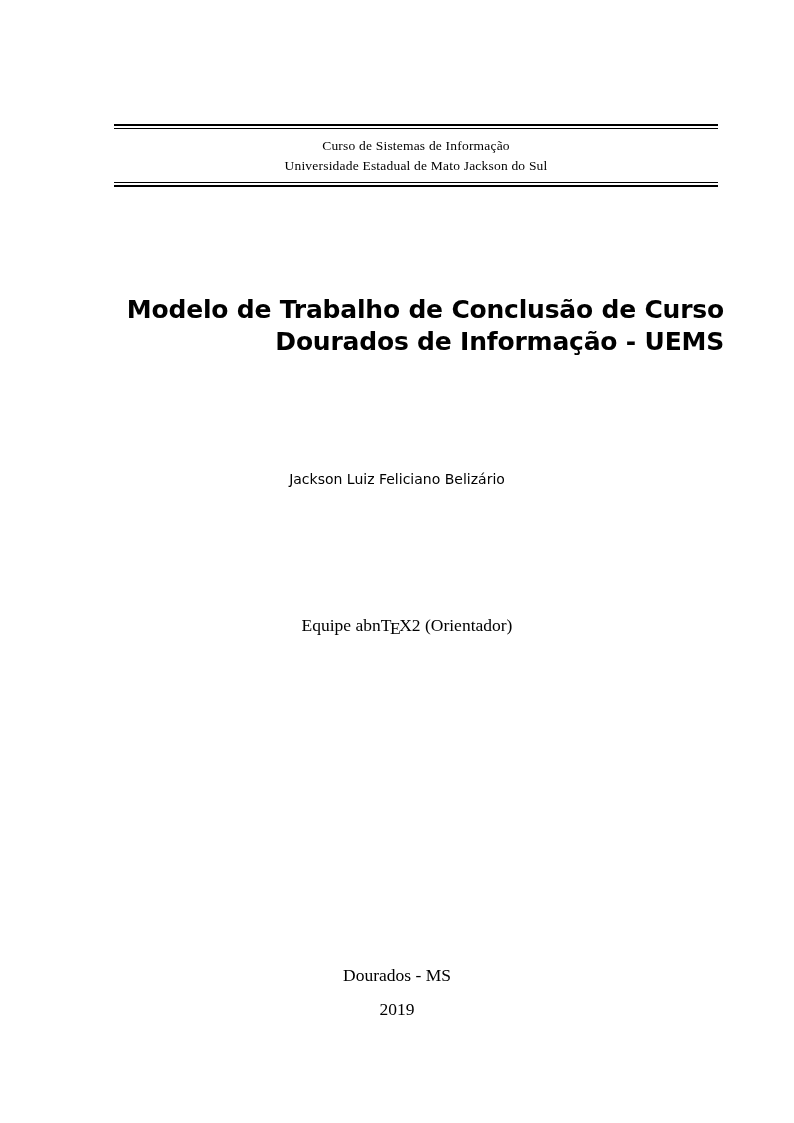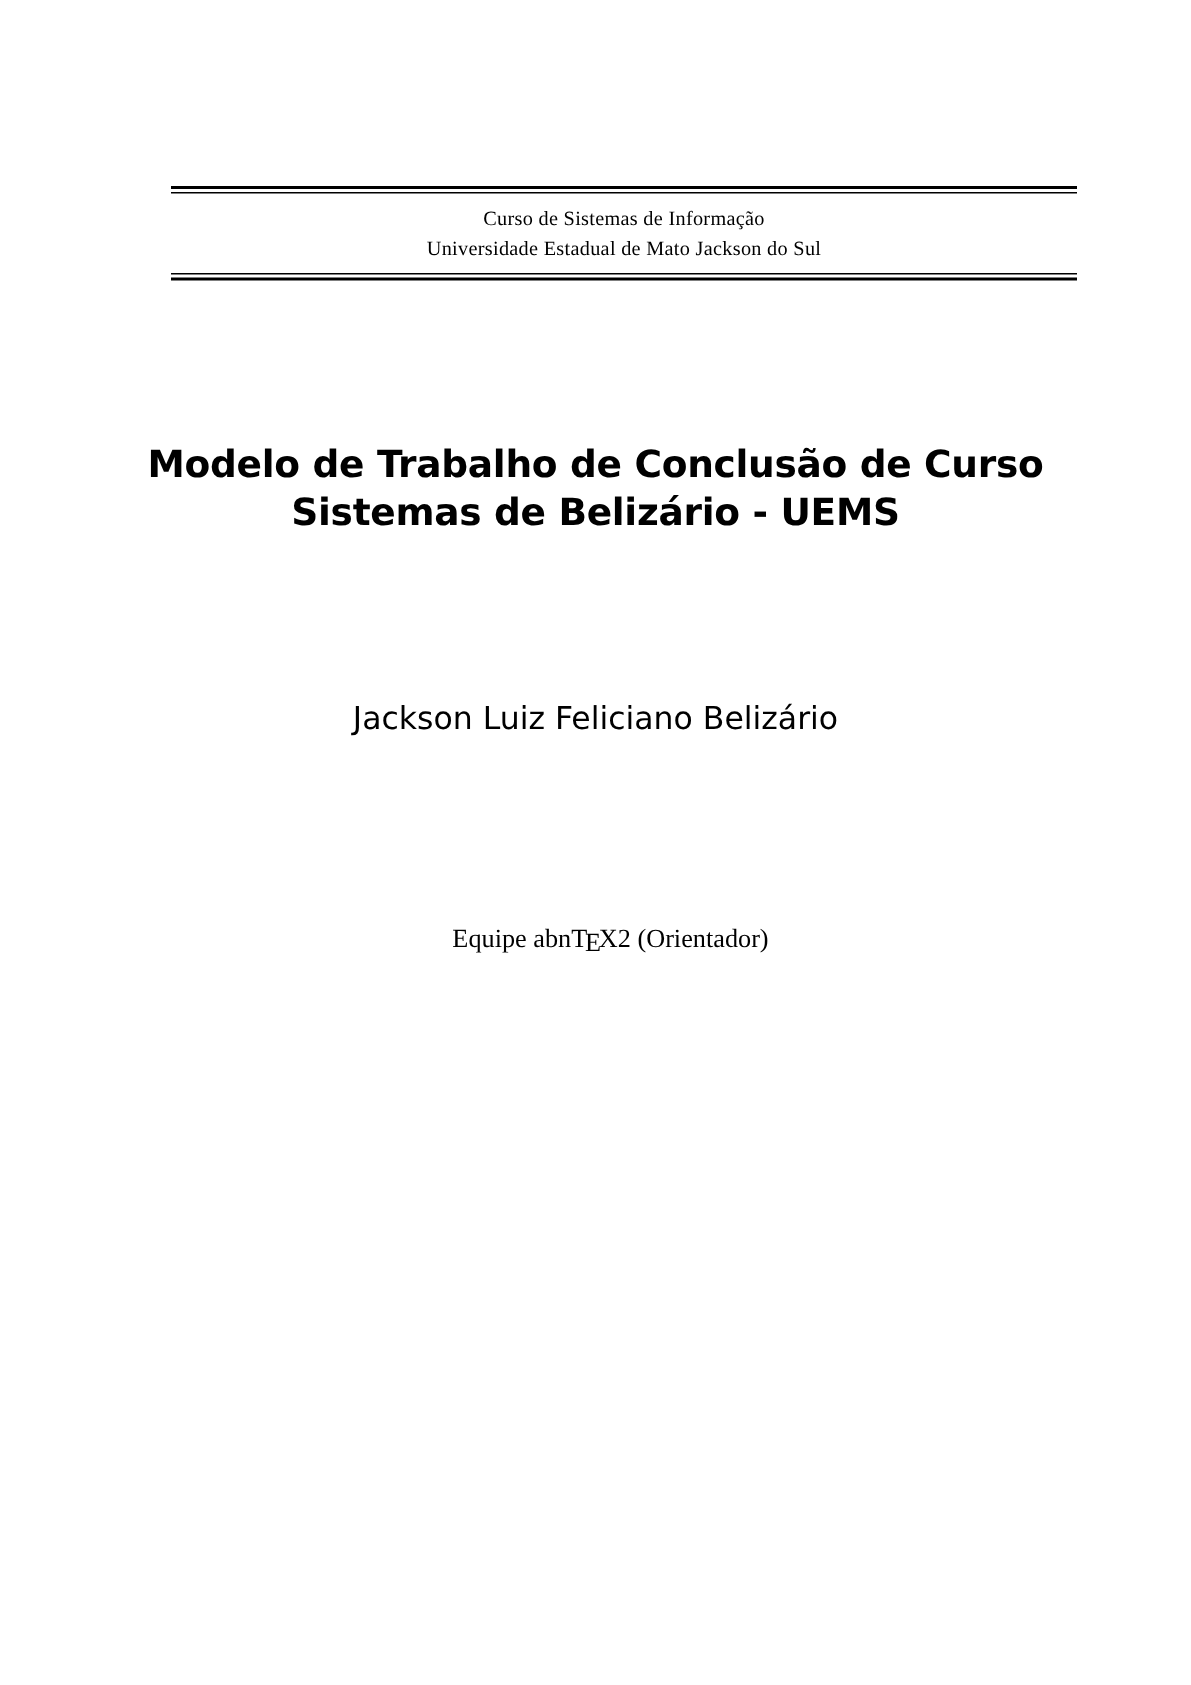--- a/index.html
+++ b/index.html
@@ -57,33 +57,34 @@
     top: 294px;
     width: 654px;
     text-align: center;
   }
   .title-line {
     font-family: "DejaVu Sans", sans-serif;
     font-weight: bold;
     font-size: 25px;
     line-height: 32px;
     letter-spacing: -0.2px;
+    text-align: right;
   }
 
   
   .author-block {
     position: absolute;
     left: 70px;
     top: 468px;
     width: 654px;
     text-align: center;
   }
   .author-name {
     font-family: "DejaVu Sans", sans-serif;
-    font-size: 21px;
+    font-size: 14px;
     line-height: 22px;
   }
 
   
   .advisor-block {
     position: absolute;
     left: 80px;
     top: 613px;
     width: 654px;
     text-align: center;
@@ -136,25 +137,29 @@
       <div class="header-line">Curso de Sistemas de Informação</div>
       <div class="header-line">Universidade Estadual de Mato Jackson do Sul</div>
     </div>
     <div class="rule-thin"></div>
     <div class="rule-gap"></div>
     <div class="rule-thick"></div>
   </div>
 
   <div class="title-block">
     <div class="title-line">Modelo de Trabalho de Conclusão de Curso</div>
-    <div class="title-line">Sistemas de Belizário - UEMS</div>
+    <div class="title-line">Dourados de Informação - UEMS</div>
   </div>
 
   <div class="author-block">
     <div class="author-name">Jackson Luiz Feliciano Belizário</div>
   </div>
 
   <div class="advisor-block">
     <div class="advisor-text"><span>Equipe abn</span><span class="tex-logo"><span>T</span><span class="tex-e">E</span><span>X</span></span><span>2 (Orientador)</span></div>
   </div>
 
+  <div class="footer-block">
+    <div class="footer-city">Dourados - MS</div>
+    <div class="footer-year">2019</div>
+  </div>
 
 </div>
 
 </body></html>

